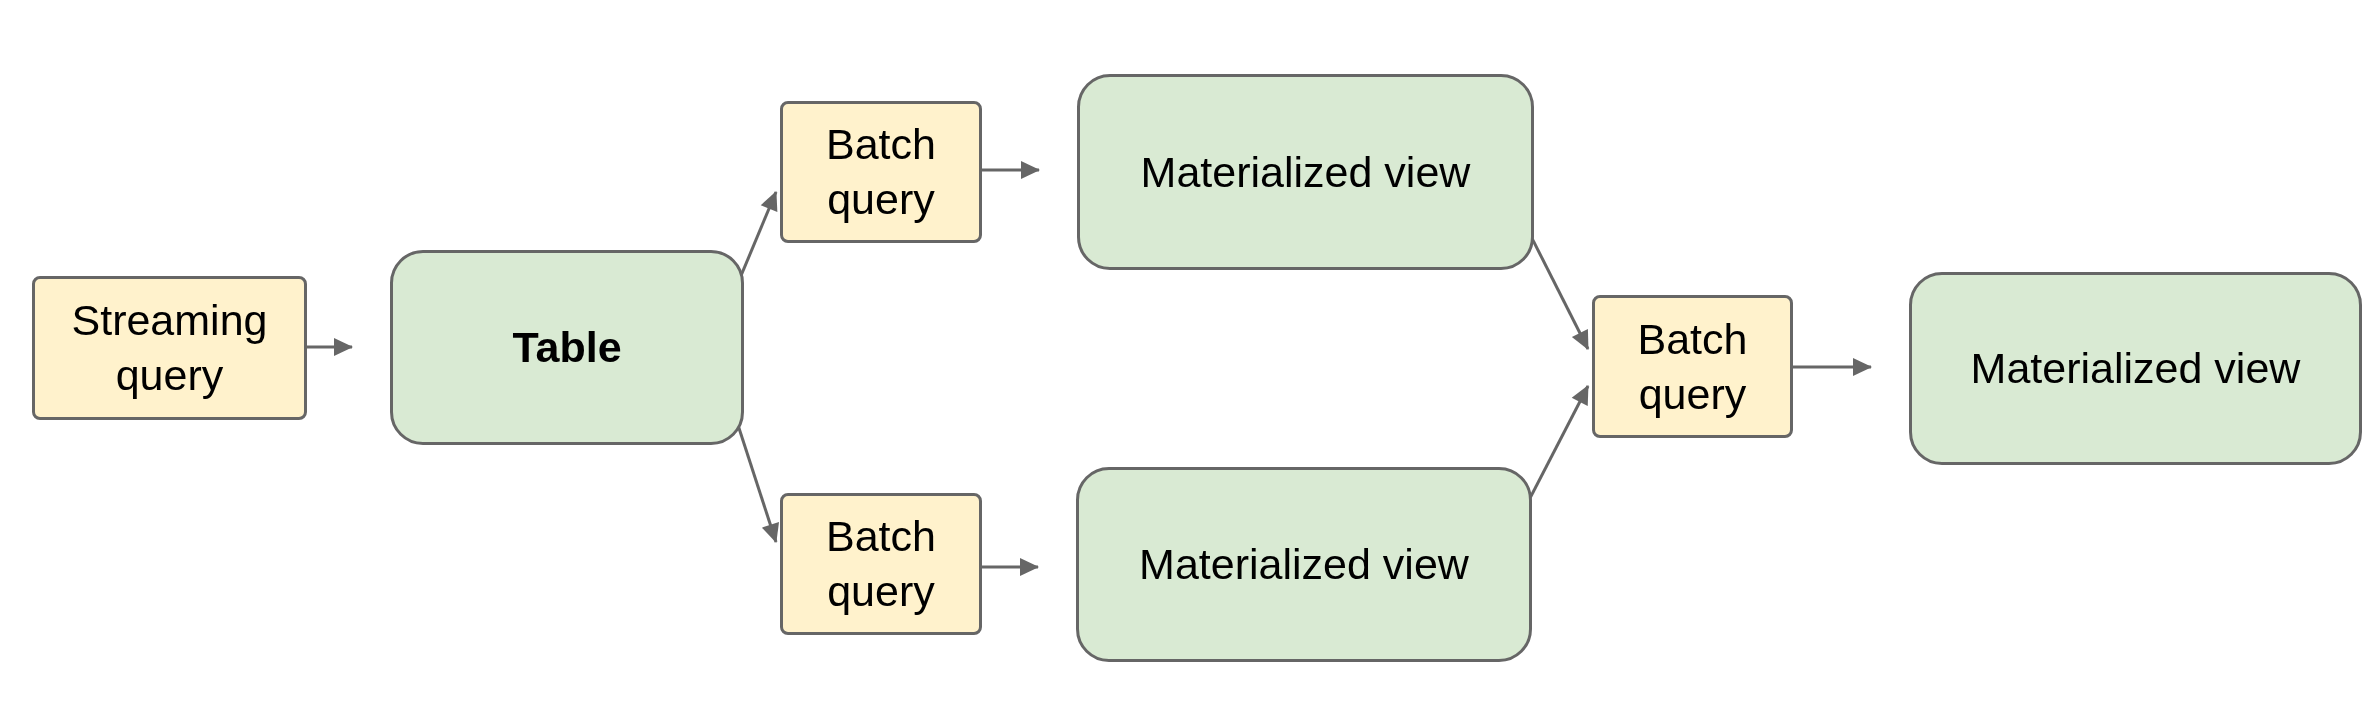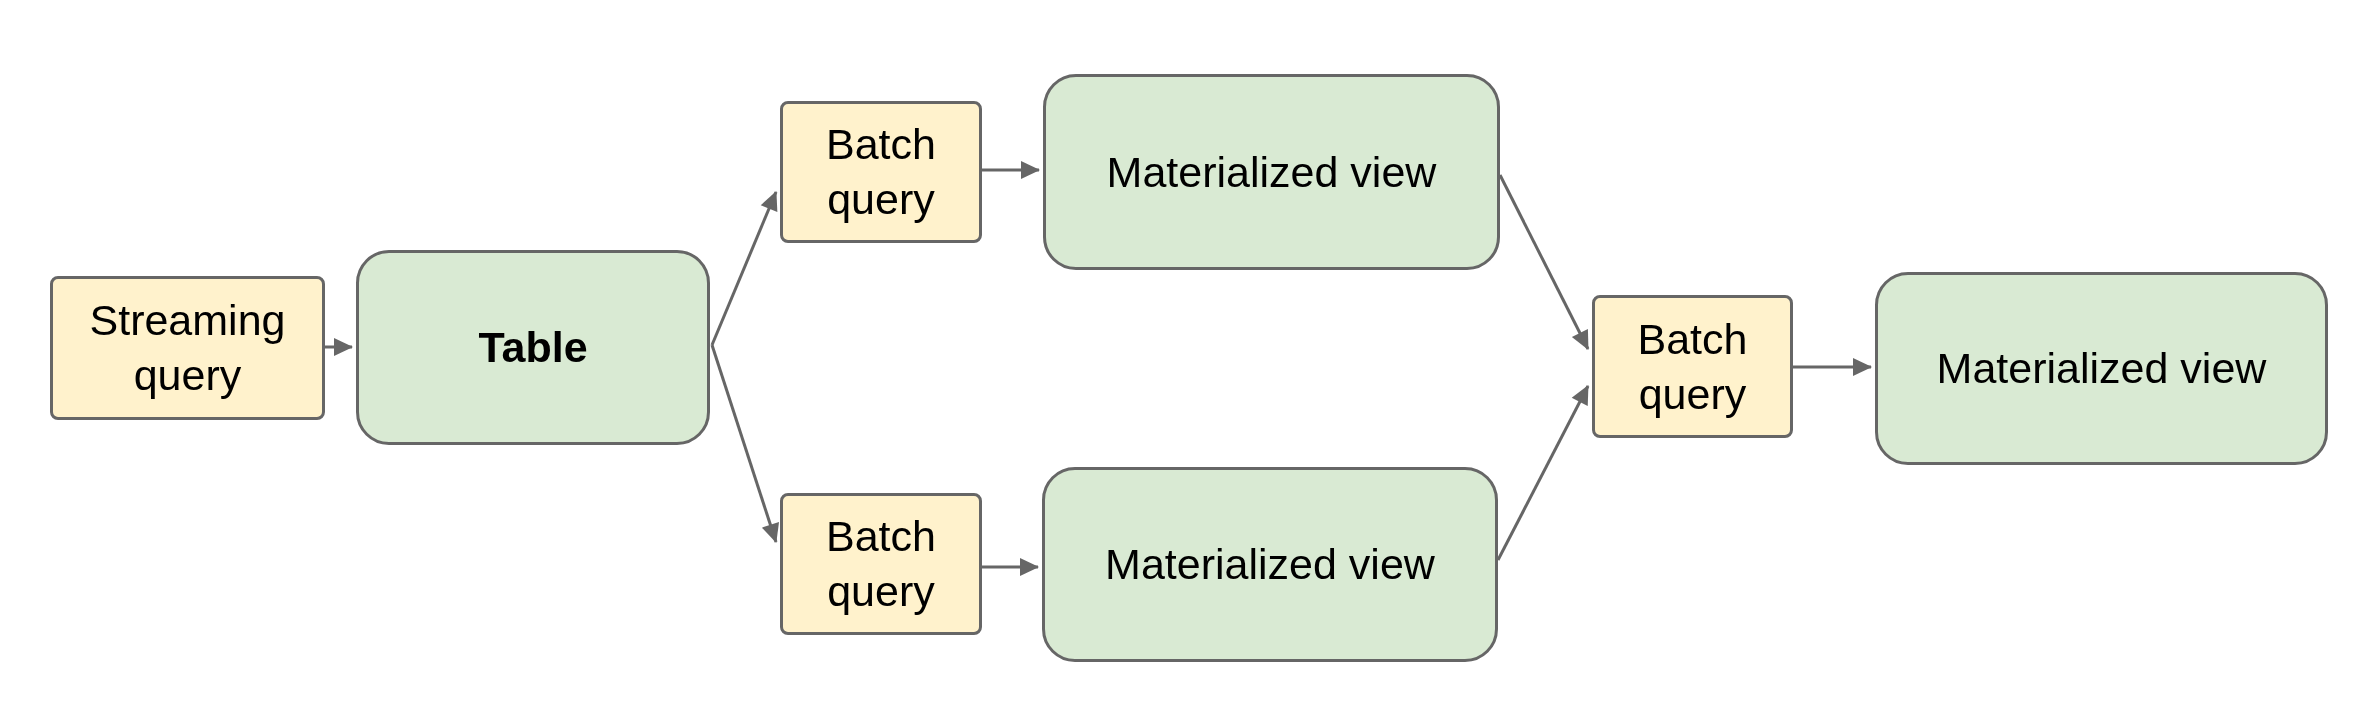--- a/index.html
+++ b/index.html
@@ -40,20 +40,21 @@
     color: #000000;
     padding: 0 10px;
   }
   .node-query {
     background: #fff2cc;
     border-radius: 8px;
   }
   .node-data {
     background: #d9ead3;
     border-radius: 33px;
+    margin-left: 34px;
   }
 </style>
 </head>
 <body>
 
 <div class="canvas">
 
   <svg class="edges-layer" viewBox="0 0 2370 720" xmlns="http://www.w3.org/2000/svg">
     <defs>
       <marker id="arrowhead" viewBox="0 0 12 12" refX="10.5" refY="6" markerWidth="8" markerHeight="8" orient="auto" markerUnits="strokeWidth">
@@ -63,21 +64,21 @@
     <line class="edge" x1="307" y1="347" x2="352" y2="347" marker-end="url(#arrowhead)"></line>
     <line class="edge" x1="712" y1="345" x2="776" y2="192" marker-end="url(#arrowhead)"></line>
     <line class="edge" x1="712" y1="345" x2="776" y2="542" marker-end="url(#arrowhead)"></line>
     <line class="edge" x1="982" y1="170" x2="1039" y2="170" marker-end="url(#arrowhead)"></line>
     <line class="edge" x1="982" y1="567" x2="1038" y2="567" marker-end="url(#arrowhead)"></line>
     <line class="edge" x1="1500" y1="175" x2="1588" y2="349" marker-end="url(#arrowhead)"></line>
     <line class="edge" x1="1498" y1="560" x2="1588" y2="386" marker-end="url(#arrowhead)"></line>
     <line class="edge" x1="1793" y1="367" x2="1871" y2="367" marker-end="url(#arrowhead)"></line>
   </svg>
 
-  <div class="node node-query" style="left:32px;   top:276px; width:275px; height:144px;margin-left:18px;">Streaming query</div>
+  <div class="node node-query" style="left:32px;   top:276px; width:275px; height:144px;">Streaming query</div>
 
   <div class="node node-data" style="left:356px;  top:250px; width:354px; height:195px;font-weight:bold;">Table</div>
 
   <div class="node node-query" style="left:780px;  top:101px; width:202px; height:142px;">Batch query</div>
 
   <div class="node node-data" style="left:1043px; top:74px;  width:457px; height:196px;">Materialized view</div>
 
   <div class="node node-query" style="left:780px;  top:493px; width:202px; height:142px;">Batch query</div>
 
   <div class="node node-data" style="left:1042px; top:467px; width:456px; height:195px;">Materialized view</div>

